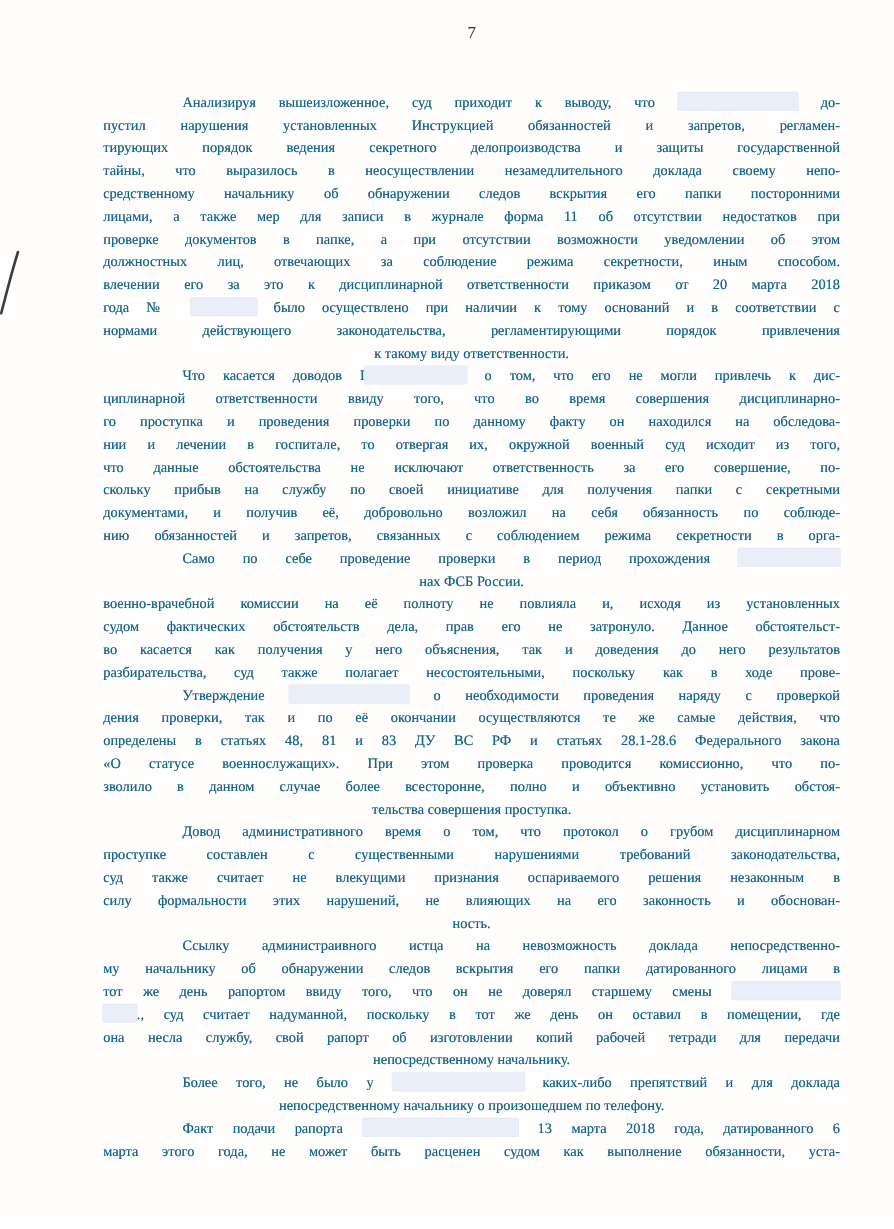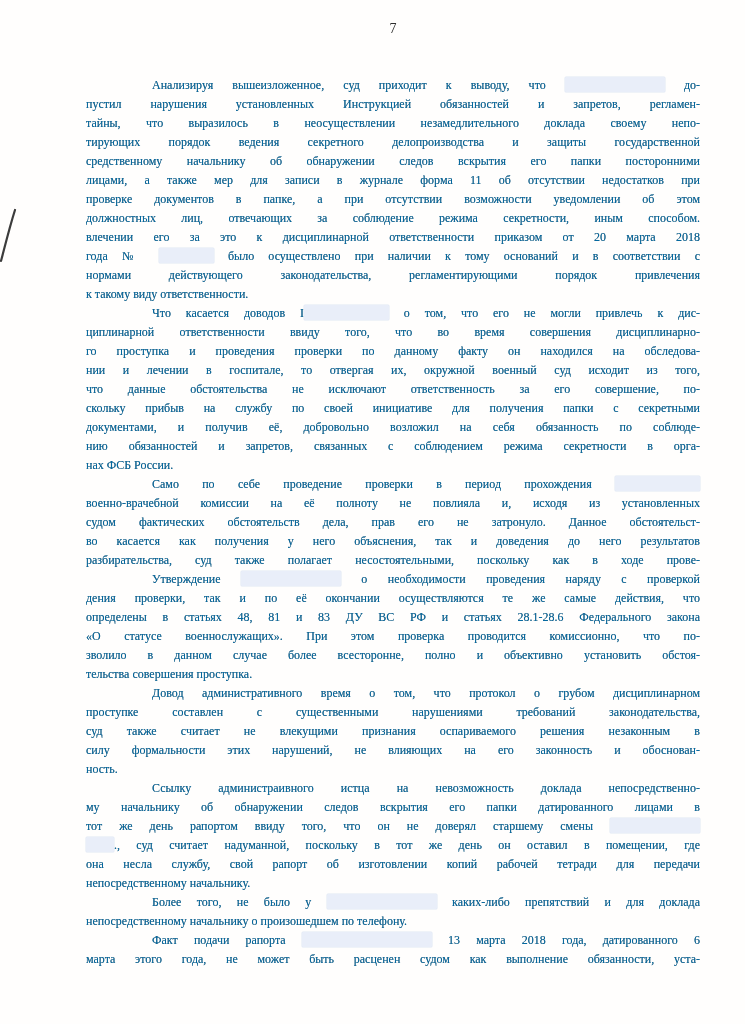--- a/index.html
+++ b/index.html
@@ -23,21 +23,21 @@
   }
   .text-block {
     position:absolute;
     left:86px; top:76px; width:614px;
     font-size:12px;
     line-height:19px;
     color:#0369a1;
     text-shadow:0 0 0.5px rgba(45,45,45,0.6);
     filter:blur(0.2px);
   }
-  .line { min-height:19px; }
+  .line { min-height:19px;text-align:center; }
   .line.j { text-align:justify; text-align-last:justify; text-justify:inter-word; }
   .line.ind { text-indent:66px; }
   .redact {
     display:inline-block;
     height:15px;
     vertical-align:-3px;
     background:#e9eef9;
     border-radius:1px;
     box-shadow:0 0 0 0.5px #e0e7f4;
   }
@@ -50,40 +50,40 @@
 
   <div class="page-number">7</div>
 
   <svg class="pen-mark" width="22" height="62" viewBox="0 0 22 62" aria-hidden="true">
     <path d="M1,58 C4,47 9,26 15,7" stroke="#1a1a1a" stroke-width="2.2" fill="none" stroke-linecap="round" opacity="0.85"></path>
   </svg>
 
   <div class="text-block">
       <div class="line j ind"><span>Анализируя вышеизложенное, суд приходит к выводу, что </span><span class="redact" style="width: 100px;"></span><span> до-</span></div>
       <div class="line j"><span>пустил нарушения установленных Инструкцией обязанностей и запретов, регламен-</span></div>
+      <div class="line j"><span>тирующих порядок ведения секретного делопроизводства и защиты государственной</span></div>
       <div class="line j"><span>тайны, что выразилось в неосуществлении незамедлительного доклада своему непо-</span></div>
-      <div class="line j"><span>тирующих порядок ведения секретного делопроизводства и защиты государственной</span></div>
       <div class="line j"><span>средственному начальнику об обнаружении следов вскрытия его папки посторонними</span></div>
       <div class="line j"><span>лицами, а также мер для записи в журнале форма 11 об отсутствии недостатков при</span></div>
       <div class="line j"><span>проверке документов в папке, а при отсутствии возможности уведомлении об этом</span></div>
       <div class="line j"><span>должностных лиц, отвечающих за соблюдение режима секретности, иным способом.</span></div>
       <div class="line j"><span>влечении его за это к дисциплинарной ответственности приказом от 20 марта 2018</span></div>
       <div class="line j"><span>года № </span><span class="redact" style="width: 55px;"></span><span> было осуществлено при наличии к тому оснований и в соответствии с</span></div>
       <div class="line j"><span>нормами действующего законодательства, регламентирующими порядок привлечения</span></div>
       <div class="line"><span>к такому виду ответственности.</span></div>
       <div class="line j ind"><span>Что касается доводов I</span><span class="redact" style="width: 85px;"></span><span> о том, что его не могли привлечь к дис-</span></div>
       <div class="line j"><span>циплинарной ответственности ввиду того, что во время совершения дисциплинарно-</span></div>
       <div class="line j"><span>го проступка и проведения проверки по данному факту он находился на обследова-</span></div>
       <div class="line j"><span>нии и лечении в госпитале, то отвергая их, окружной военный суд исходит из того,</span></div>
       <div class="line j"><span>что данные обстоятельства не исключают ответственность за его совершение, по-</span></div>
       <div class="line j"><span>скольку прибыв на службу по своей инициативе для получения папки с секретными</span></div>
       <div class="line j"><span>документами, и получив её, добровольно возложил на себя обязанность по соблюде-</span></div>
       <div class="line j"><span>нию обязанностей и запретов, связанных с соблюдением режима секретности в орга-</span></div>
+      <div class="line j ind"><span>Само по себе проведение проверки в период прохождения </span><span class="redact" style="width: 85px;"></span></div>
       <div class="line"><span>нах ФСБ России.</span></div>
-      <div class="line j ind"><span>Само по себе проведение проверки в период прохождения </span><span class="redact" style="width: 85px;"></span></div>
       <div class="line j"><span>военно-врачебной комиссии на её полноту не повлияла и, исходя из установленных</span></div>
       <div class="line j"><span>судом фактических обстоятельств дела, прав его не затронуло. Данное обстоятельст-</span></div>
       <div class="line j"><span>во касается как получения у него объяснения, так и доведения до него результатов</span></div>
       <div class="line j"><span>разбирательства, суд также полагает несостоятельными, поскольку как в ходе прове-</span></div>
       <div class="line j ind"><span>Утверждение </span><span class="redact" style="width: 100px;"></span><span> о необходимости проведения наряду с проверкой</span></div>
       <div class="line j"><span>дения проверки, так и по её окончании осуществляются те же самые действия, что</span></div>
       <div class="line j"><span>определены в  статьях 48, 81 и 83 ДУ ВС РФ и статьях 28.1-28.6 Федерального закона</span></div>
       <div class="line j"><span>«О статусе военнослужащих». При этом проверка проводится комиссионно, что по-</span></div>
       <div class="line j"><span>зволило в данном случае более всесторонне, полно и объективно установить обстоя-</span></div>
       <div class="line"><span>тельства совершения проступка.</span></div>

